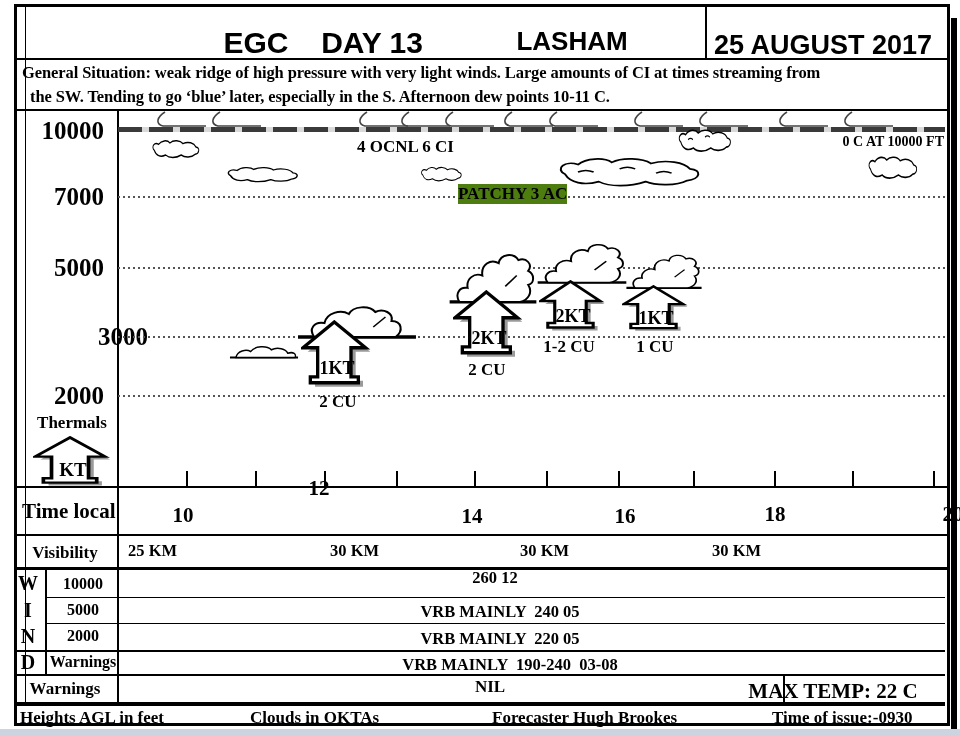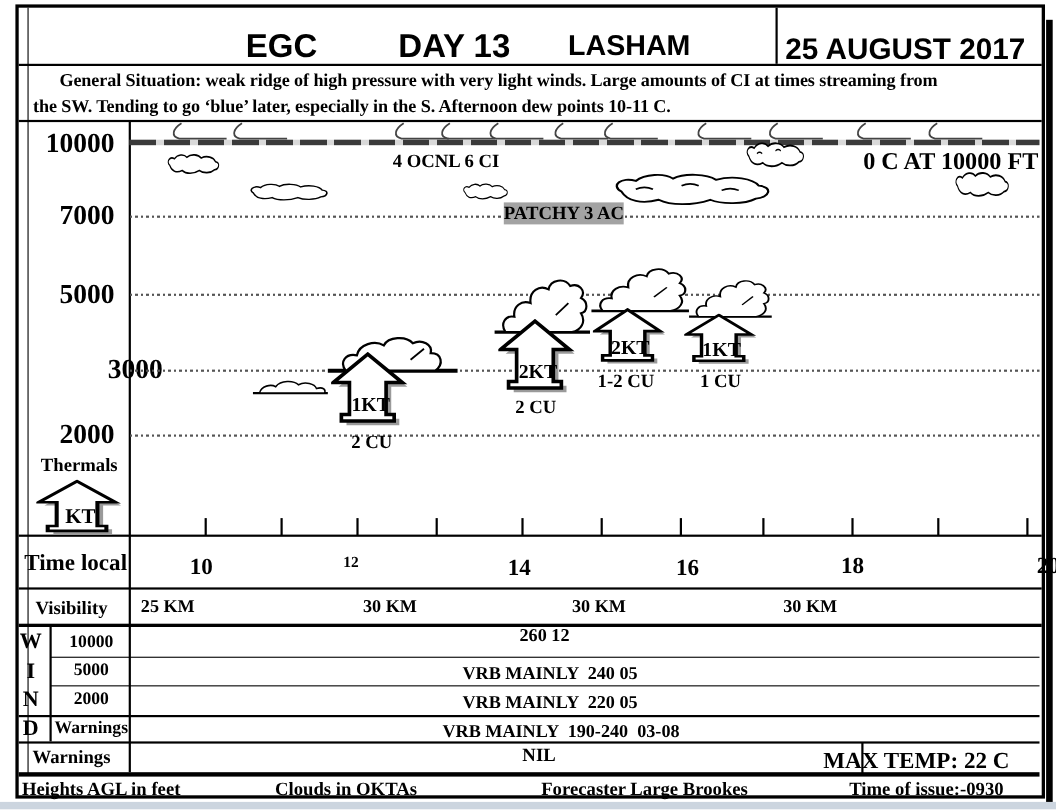--- a/index.html
+++ b/index.html
@@ -43,25 +43,25 @@
 <div class="hline" style="left:17px;top:650px;width:928px;height:2px;"></div>
 <div class="hline" style="left:17px;top:674px;width:928px;height:2px;"></div>
 <div class="hline" style="left:17px;top:702px;width:928px;height:4px;"></div>
 
 <div class="vline" style="left:705px;top:7px;width:2px;height:51px;"></div>
 <div class="vline" style="left:117px;top:110px;width:2px;height:592px;"></div>
 <div class="vline" style="left:45px;top:570px;width:2px;height:104px;"></div>
 <div class="vline" style="left:783px;top:675px;width:2px;height:28px;"></div>
 
 <div class="abs ttl ctr" style="left:256px;top:26px;font-size:30px;">EGC</div>
-<div class="abs ttl ctr" style="left:372px;top:26px;font-size:30px;margin-left:41px;">DAY 13</div>
+<div class="abs ttl ctr" style="left:372px;top:26px;font-size:30px;">DAY 13</div>
 <div class="abs ttl ctr" style="left:572px;top:26px;font-size:26px;">LASHAM</div>
 <div class="abs ttl ctr" style="left:823px;top:30px;font-size:27px;">25 AUGUST 2017</div>
 
-<div class="abs ser" style="left:22px;top:63px;font-size:16.5px;letter-spacing:-0.1px;white-space:nowrap;margin-left:32px;">General Situation: weak ridge of high pressure with very light winds. Large amounts of CI at times streaming from</div>
+<div class="abs ser" style="left:22px;top:63px;font-size:16.5px;letter-spacing:-0.1px;white-space:nowrap;">General Situation: weak ridge of high pressure with very light winds. Large amounts of CI at times streaming from</div>
 <div class="abs ser" style="left:30px;top:87px;font-size:16.5px;letter-spacing:-0.1px;white-space:nowrap;">the SW. Tending to go ‘blue’ later, especially in the S. Afternoon dew points 10-11 C.</div>
 
 <div class="abs ser rgt" style="left:14px;top:117px;width:90px;font-size:25px;">10000</div>
 <div class="abs ser rgt" style="left:14px;top:183px;width:90px;font-size:25px;">7000</div>
 <div class="abs ser rgt" style="left:14px;top:254px;width:90px;font-size:25px;">5000</div>
 <div class="abs ser rgt" style="left:14px;top:323px;width:90px;font-size:25px;padding-left:44px;">3000</div>
 <div class="abs ser rgt" style="left:14px;top:382px;width:90px;font-size:25px;">2000</div>
 <div class="abs ser ctr" style="left:72px;top:413px;font-size:17px;">Thermals</div>
 
 <div class="dash10" style="left:118px;top:127px;width:827px;"></div>
@@ -119,22 +119,22 @@
   </svg>
 <svg class="abs" style="left:676px;top:128px;" width="58" height="25" viewBox="0 0 120 30" preserveAspectRatio="none">
     <path d="M10 17 C2 12 10 4 20 8 C26 2 40 1 46 6 C54 1 70 2 76 7 C88 3 102 6 106 12 C116 13 114 22 104 23 C96 28 80 28 72 24 C60 29 44 29 36 24 C24 28 14 25 10 17 Z" fill="#fff" stroke="#000" stroke-width="2"></path>
     <path d="M25 14 q5 -3 10 0 M60 11 q5 -3 10 0" fill="none" stroke="#000" stroke-width="1.6"></path>
   </svg>
 <svg class="abs" style="left:866px;top:155px;" width="54" height="25" viewBox="0 0 120 30" preserveAspectRatio="none">
     <path d="M10 17 C2 12 10 4 20 8 C26 2 40 1 46 6 C54 1 70 2 76 7 C88 3 102 6 106 12 C116 13 114 22 104 23 C96 28 80 28 72 24 C60 29 44 29 36 24 C24 28 14 25 10 17 Z" fill="#fff" stroke="#000" stroke-width="2"></path>
   </svg>
 
 <div class="abs ser" style="left:357px;top:137px;font-size:17px;white-space:nowrap;">4 OCNL 6 CI</div>
-<div class="abs ser rgt" style="left:744px;top:134px;width:200px;font-size:22px;">0 C AT 10000 FT</div>
-<div class="abs ser" style="left:458px;top:184px;font-size:17px;white-space:nowrap;background:#a3a3a3;">PATCHY 3 AC</div>
+<div class="abs ser rgt" style="left:744px;top:134px;width:200px;font-size:14px;">0 C AT 10000 FT</div>
+<div class="abs ser" style="left:458px;top:184px;font-size:17px;white-space:nowrap;background:#4d7c0f;">PATCHY 3 AC</div>
 
 <svg class="abs" style="left:227px;top:343px;" width="74" height="17" viewBox="0 0 100 20" preserveAspectRatio="none">
     <path d="M4 17 H96" stroke="#000" stroke-width="2.5" fill="none"></path>
     <path d="M12 17 C14 9 26 7 32 10 C38 3 54 3 60 8 C68 4 80 7 82 12 C90 10 94 13 92 17 Z" fill="#fff" stroke="#000" stroke-width="1.8"></path>
   </svg>
 
 <svg class="abs" style="left:296px;top:301px;" width="122" height="40" viewBox="0 0 120 40" preserveAspectRatio="none">
     <path d="M2 36 H118" stroke="#000" stroke-width="3.5" fill="none"></path>
     <path d="M18 36 C12 28 18 20 28 22 C30 12 44 8 52 13 C56 5 72 4 78 11 C86 7 96 12 94 20 C104 20 106 30 98 36 Z" fill="#fff" stroke="#000" stroke-width="2"></path>
     <path d="M76 26 L88 16" stroke="#000" stroke-width="1.6" fill="none"></path>
@@ -204,21 +204,21 @@
 <div class="tick" style="left:474px;top:471px;"></div>
 <div class="tick" style="left:546px;top:471px;"></div>
 <div class="tick" style="left:618px;top:471px;"></div>
 <div class="tick" style="left:693px;top:471px;"></div>
 <div class="tick" style="left:774px;top:471px;"></div>
 <div class="tick" style="left:852px;top:471px;"></div>
 <div class="tick" style="left:933px;top:471px;"></div>
 
 <div class="abs ser" style="left:22px;top:499px;font-size:21px;">Time local</div>
 <div class="abs ser ctr" style="left:183px;top:503px;font-size:21px;">10</div>
-<div class="abs ser ctr" style="left:319px;top:504px;font-size:14px;text-align:right;">12</div>
+<div class="abs ser ctr" style="left:319px;top:476px;font-size:21px;text-align:right;">12</div>
 <div class="abs ser ctr" style="left:472px;top:504px;font-size:21px;">14</div>
 <div class="abs ser ctr" style="left:625px;top:504px;font-size:21px;">16</div>
 <div class="abs ser ctr" style="left:775px;top:502px;font-size:21px;">18</div>
 <div class="abs ser ctr" style="left:953px;top:502px;font-size:21px;">20</div>
 
 <div class="abs ser ctr" style="left:65px;top:543px;font-size:17px;">Visibility</div>
 <div class="abs ser" style="left:128px;top:541px;font-size:16.5px;">25 KM</div>
 <div class="abs ser" style="left:330px;top:541px;font-size:16.5px;">30 KM</div>
 <div class="abs ser" style="left:520px;top:541px;font-size:16.5px;">30 KM</div>
 <div class="abs ser" style="left:712px;top:541px;font-size:16.5px;">30 KM</div>
@@ -237,14 +237,14 @@
 <div class="abs ser ctr pre" style="left:500px;top:602px;font-size:16.5px;">VRB MAINLY  240 05</div>
 <div class="abs ser ctr pre" style="left:500px;top:629px;font-size:16.5px;">VRB MAINLY  220 05</div>
 <div class="abs ser ctr pre" style="left:510px;top:655px;font-size:16.5px;">VRB MAINLY  190-240  03-08</div>
 
 <div class="abs ser ctr" style="left:65px;top:679px;font-size:17px;">Warnings</div>
 <div class="abs ser ctr" style="left:490px;top:677px;font-size:17px;">NIL</div>
 <div class="abs ser ctr" style="left:833px;top:679px;font-size:21px;">MAX TEMP: 22 C</div>
 
 <div class="abs ser" style="left:20px;top:708px;font-size:17px;">Heights AGL in feet</div>
 <div class="abs ser" style="left:250px;top:708px;font-size:17px;">Clouds in OKTAs</div>
-<div class="abs ser" style="left:492px;top:708px;font-size:17px;">Forecaster Large Brookes</div>
+<div class="abs ser" style="left:492px;top:708px;font-size:17px;">Forecaster Hugh Brookes</div>
 <div class="abs ser" style="left:772px;top:708px;font-size:17px;">Time of issue:-0930</div>
 
 </body></html>

